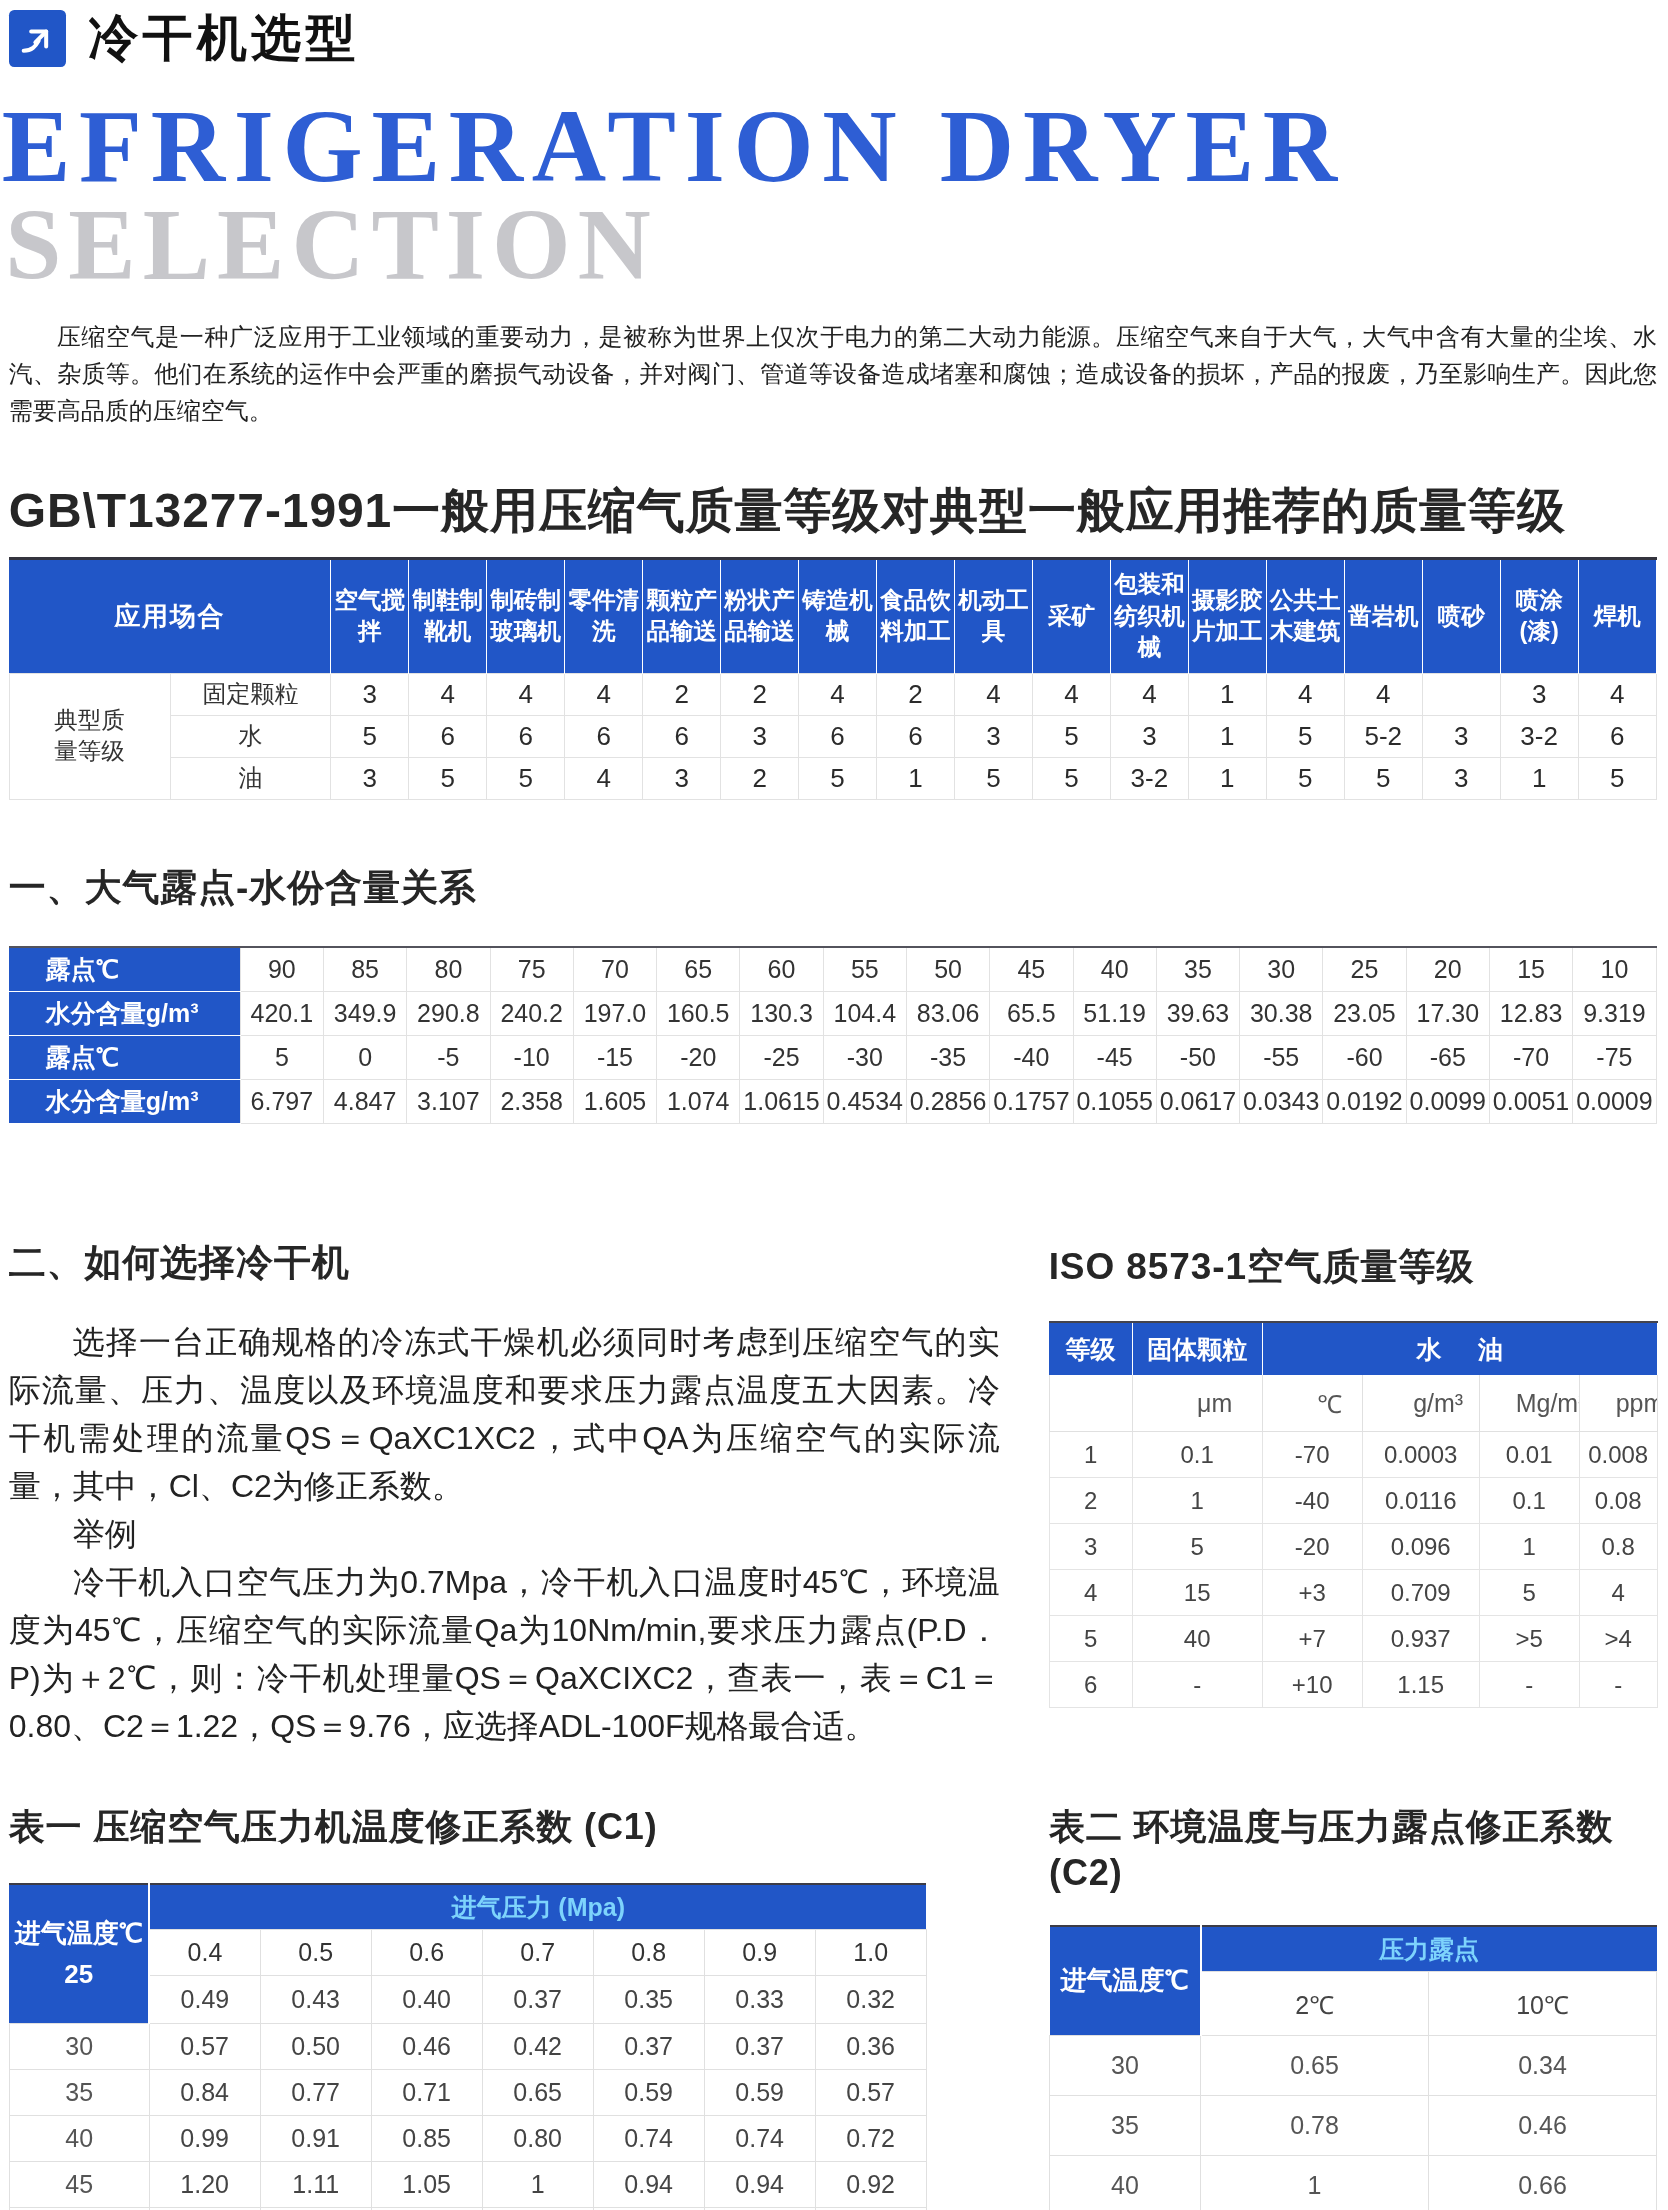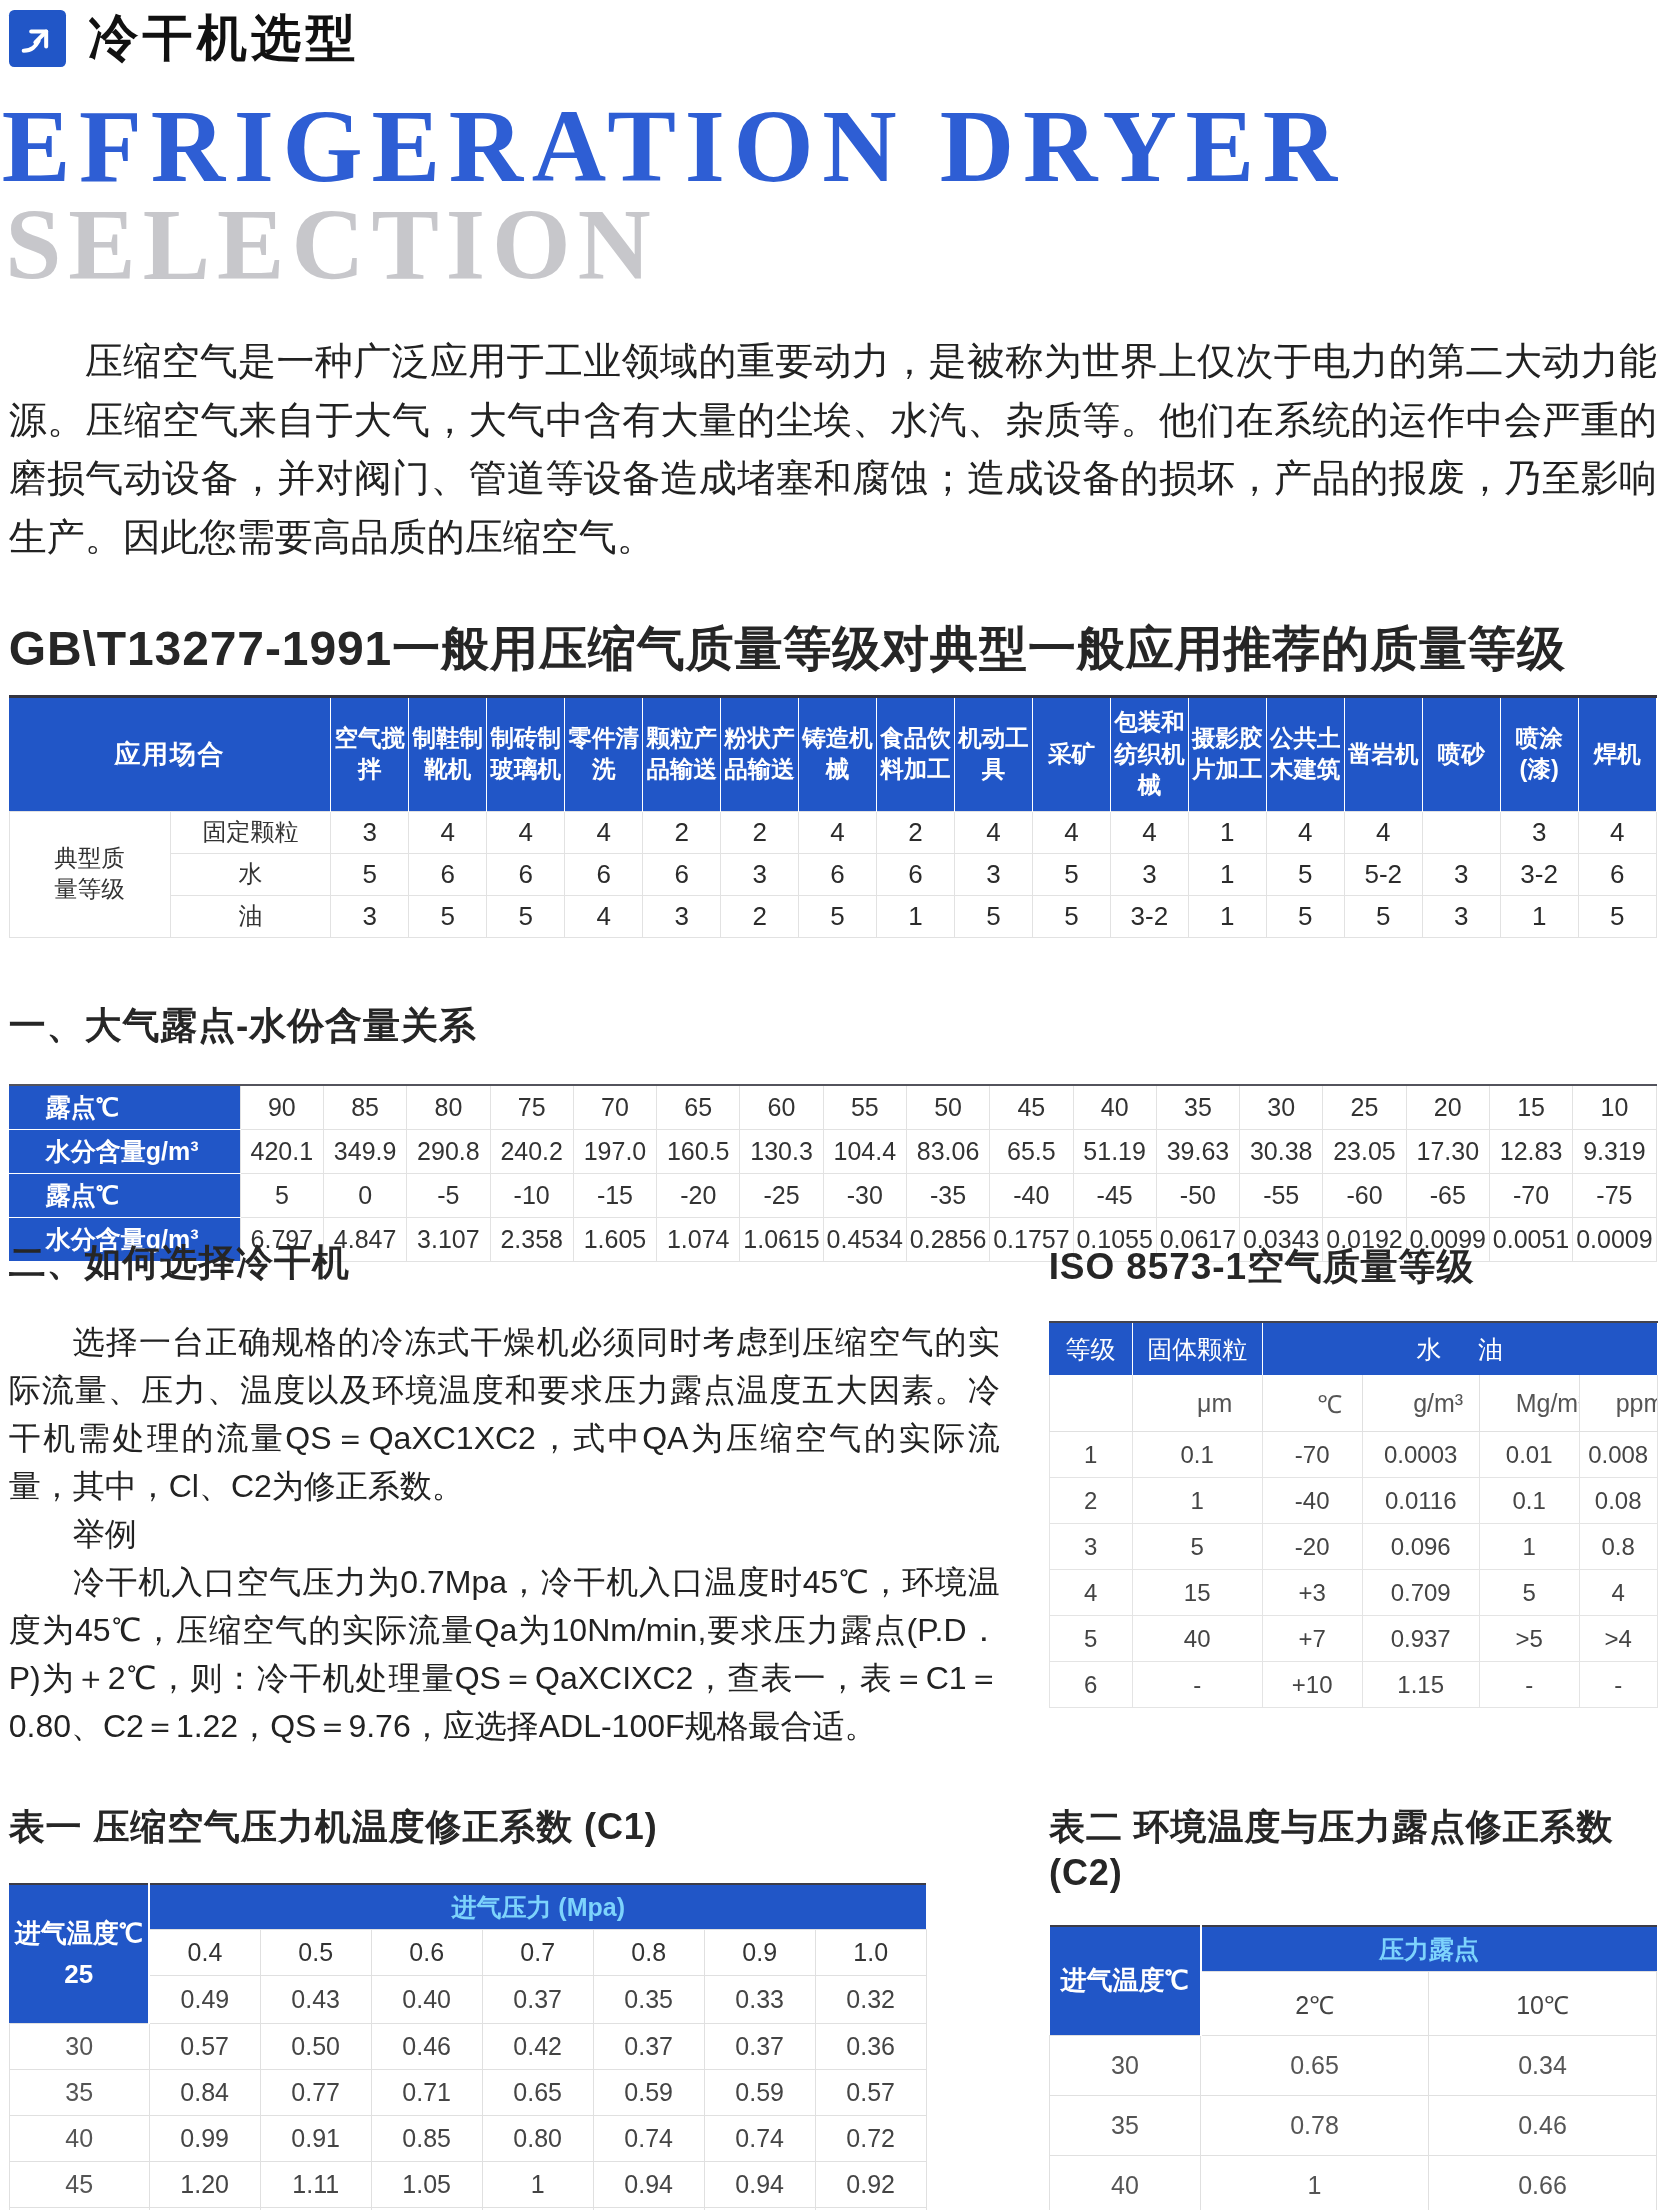--- a/index.html
+++ b/index.html
@@ -15,21 +15,21 @@
   .page{position:relative;width:1669px;height:2211px;overflow:hidden;box-sizing:border-box;padding:0 12px 0 8.7px;background:#fff;}
 
   
   .header-row{display:flex;align-items:center;margin-top:5.2px;}
   .arrow-box{width:57px;height:57px;background:var(--blue);border-radius:5.2px;display:flex;align-items:center;justify-content:center;flex:0 0 auto;}
   .title-cn{font-size:50px;font-weight:700;letter-spacing:4.3px;margin-left:22.6px;color:#111;}
   .title-en{font-family:"Liberation Serif", serif;font-weight:600;font-size:103px;line-height:0.95;color:var(--title-blue);letter-spacing:8.7px;white-space:nowrap;margin-top:26px;margin-left:-7px;}
   .title-sel{font-family:"Liberation Serif", serif;font-weight:600;font-size:101px;line-height:0.95;color:var(--subtitle-gray);letter-spacing:7px;white-space:nowrap;margin-top:1.7px;margin-left:-3.5px;}
 
   
-  .intro{font-size:38px;line-height:1.55;color:#222;text-indent:2em;text-align:justify;}
+  .intro{font-size:24px;line-height:1.55;color:#222;text-indent:2em;text-align:justify;}
 
   
   .sec-heading{font-size:48px;font-weight:600;color:#262626;letter-spacing:0.9px;}
   .gb-heading{margin-top:50px;}
   .sec1-heading{margin-top:63px;font-size:37px;}
 
   
   table{border-collapse:collapse;table-layout:fixed;}
   th,td{text-align:center;vertical-align:middle;overflow:hidden;}
 
@@ -50,21 +50,21 @@
   
   .section-two{position:absolute;left:8.7px;right:12px;top:1238px;display:flex;}
   .left-col{width:991px;flex:0 0 auto;}
   .sec2-heading{font-size:37px;}
   .left-col p{font-size:32px;line-height:1.5;color:#222;text-indent:2em;text-align:justify;margin:0;}
   .left-col p.first{margin-top:29.5px;}
 
   .right-col{margin-left:49px;flex:1;}
   .iso-heading{margin-top:3.5px;font-size:37px;}
   table.iso{margin-top:29.5px;width:100%;border-top:2.6px solid #44444e;border-bottom:1.7px solid #55555e;}
-  table.iso tr.blue-row th{background:var(--blue);color:#fff;font-size:25px;font-weight:400;height:50px;border-right:1.7px solid rgba(255,255,255,.8);}
+  table.iso tr.blue-row th{background:var(--blue);color:#fff;font-size:25px;font-weight:700;height:50px;border-right:1.7px solid rgba(255,255,255,.8);}
   table.iso th.wide-gap{word-spacing:29.5px;}
   table.iso tr.units-row td, table.iso tr.units-row th{height:54px;font-size:25px;color:#555;border:0.9px solid #e0e0e0;border-top:none;background:#fff;padding-left:36px;}
   table.iso tbody.body td{height:43px;font-size:24px;color:#444;border:0.9px solid #e4e4e4;background:#fff;}
 
   
   .section-bottom{position:absolute;left:8.7px;right:12px;top:1803px;display:flex;}
   .bottom-left{width:921px;flex:0 0 auto;}
   .bottom-right{width:608px;margin-left:auto;}
   .c-heading{font-size:36px;}
 

